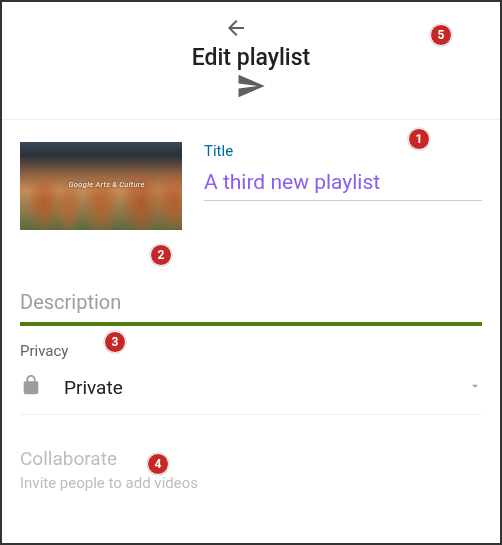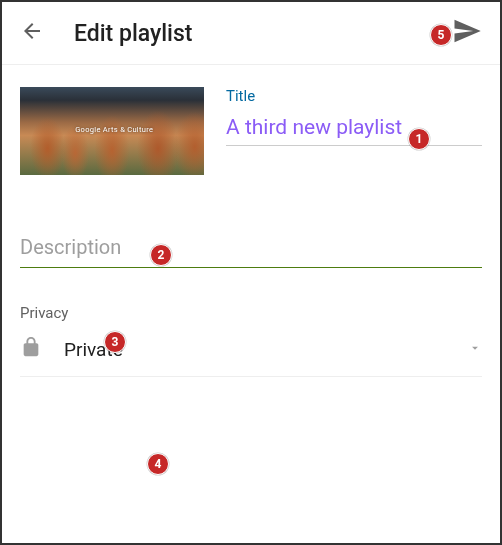--- a/index.html
+++ b/index.html
@@ -11,30 +11,31 @@
       border: 2px solid #333;
       position: relative;
       overflow: hidden;
     }
     .header {
       display: flex;
       align-items: center;
       padding: 14px 18px;
       border-bottom: 1px solid #eee;
       position: relative;
+      flex-direction: column;
     }
     .back-icon { margin-right: 30px; color: #5f5f5f; cursor: pointer; }
     .header-title { font-size: 23px; font-weight: 500; color: #212121; flex: 1; }
     .send-icon { color: #5f5f5f; cursor: pointer; }
     .content { padding: 0 18px; }
     .title-row { display: flex; align-items: flex-start; padding: 22px 0 30px; }
     .thumb {
-      width: 184px; height: 88px; position: relative;
+      width: 162px; height: 88px; position: relative;
       background: linear-gradient(180deg, #3a4a5a 0%, #2a3038 15%, #9b6a45 40%, #c88a55 55%, #5a6a40 100%);
-      overflow: hidden; flex-shrink: 0;
+      overflow: hidden; flex-shrink: 0; font-style: italic;
     }
     .thumb::before {
       content: ""; position: absolute; inset: 0;
       background:
         radial-gradient(ellipse 25px 45px at 15% 70%, rgba(180,90,40,0.9), transparent 70%),
         radial-gradient(ellipse 20px 40px at 30% 75%, rgba(190,100,50,0.85), transparent 70%),
         radial-gradient(ellipse 25px 50px at 50% 72%, rgba(185,95,45,0.88), transparent 70%),
         radial-gradient(ellipse 30px 55px at 75% 70%, rgba(175,85,40,0.9), transparent 70%),
         radial-gradient(ellipse 30px 50px at 95% 68%, rgba(180,90,42,0.88), transparent 70%);
     }
@@ -45,26 +46,26 @@
     }
     .title-fields { margin-left: 22px; flex: 1; }
     .field-label { font-size: 15px; color: #0369a1; margin-bottom: 8px; }
     .title-input {
       width: 100%; border: none; border-bottom: 1px solid #ccc;
       font-size: 21px; color: #8b5cf6; padding: 2px 0 6px; outline: none;
       font-family: inherit; background: transparent;
     }
     .desc-section { margin-top: 28px; }
     .desc-input {
-      width: 100%; border: none; border-bottom: 1px solid #4d7c0f;
+      width: 100%; border: none; border-bottom: 4px solid #4d7c0f;
       font-size: 20px; color: #9e9e9e; padding: 2px 0 8px; outline: none;
       font-family: inherit; background: transparent;
     }
     .desc-input::placeholder { color: #9e9e9e; }
-    .privacy-section { margin-top: 36px; }
+    .privacy-section { margin-top: 16px; }
     .privacy-label { font-size: 15px; color: #616161; }
     .privacy-row {
       display: flex; align-items: center; padding: 14px 0 14px;
       border-bottom: 1px solid #eee; cursor: pointer;
     }
     .lock-icon { color: #9e9e9e; margin-right: 22px; }
     .privacy-value { font-size: 19px; color: #212121; flex: 1; }
     .chevron { color: #9e9e9e; }
     .collab-section { margin-top: 32px; }
     .collab-title { font-size: 19px; color: #bdbdbd; }
@@ -121,19 +122,23 @@
       </span>
       <div class="privacy-value">Private</div>
       <span class="chevron">
         <svg width="14" height="14" viewBox="0 0 24 24">
             <path fill="currentColor" d="M7 10l5 5 5-5z"></path>
           </svg>
       </span>
     </div>
   </div>
 
+  <div class="collab-section">
+    <div class="collab-title">Collaborate</div>
+    <div class="collab-sub">Invite people to add videos</div>
+  </div>
 </div>
 
 <div class="badge" style="top:126px; left:406px;">1</div>
 <div class="badge" style="top:242px; left:148px;">2</div>
 <div class="badge" style="top:329px; left:102px;">3</div>
 <div class="badge" style="top:451px; left:145px;">4</div>
 <div class="badge" style="top:22px; left:428px;">5</div>
 
 </body></html>

